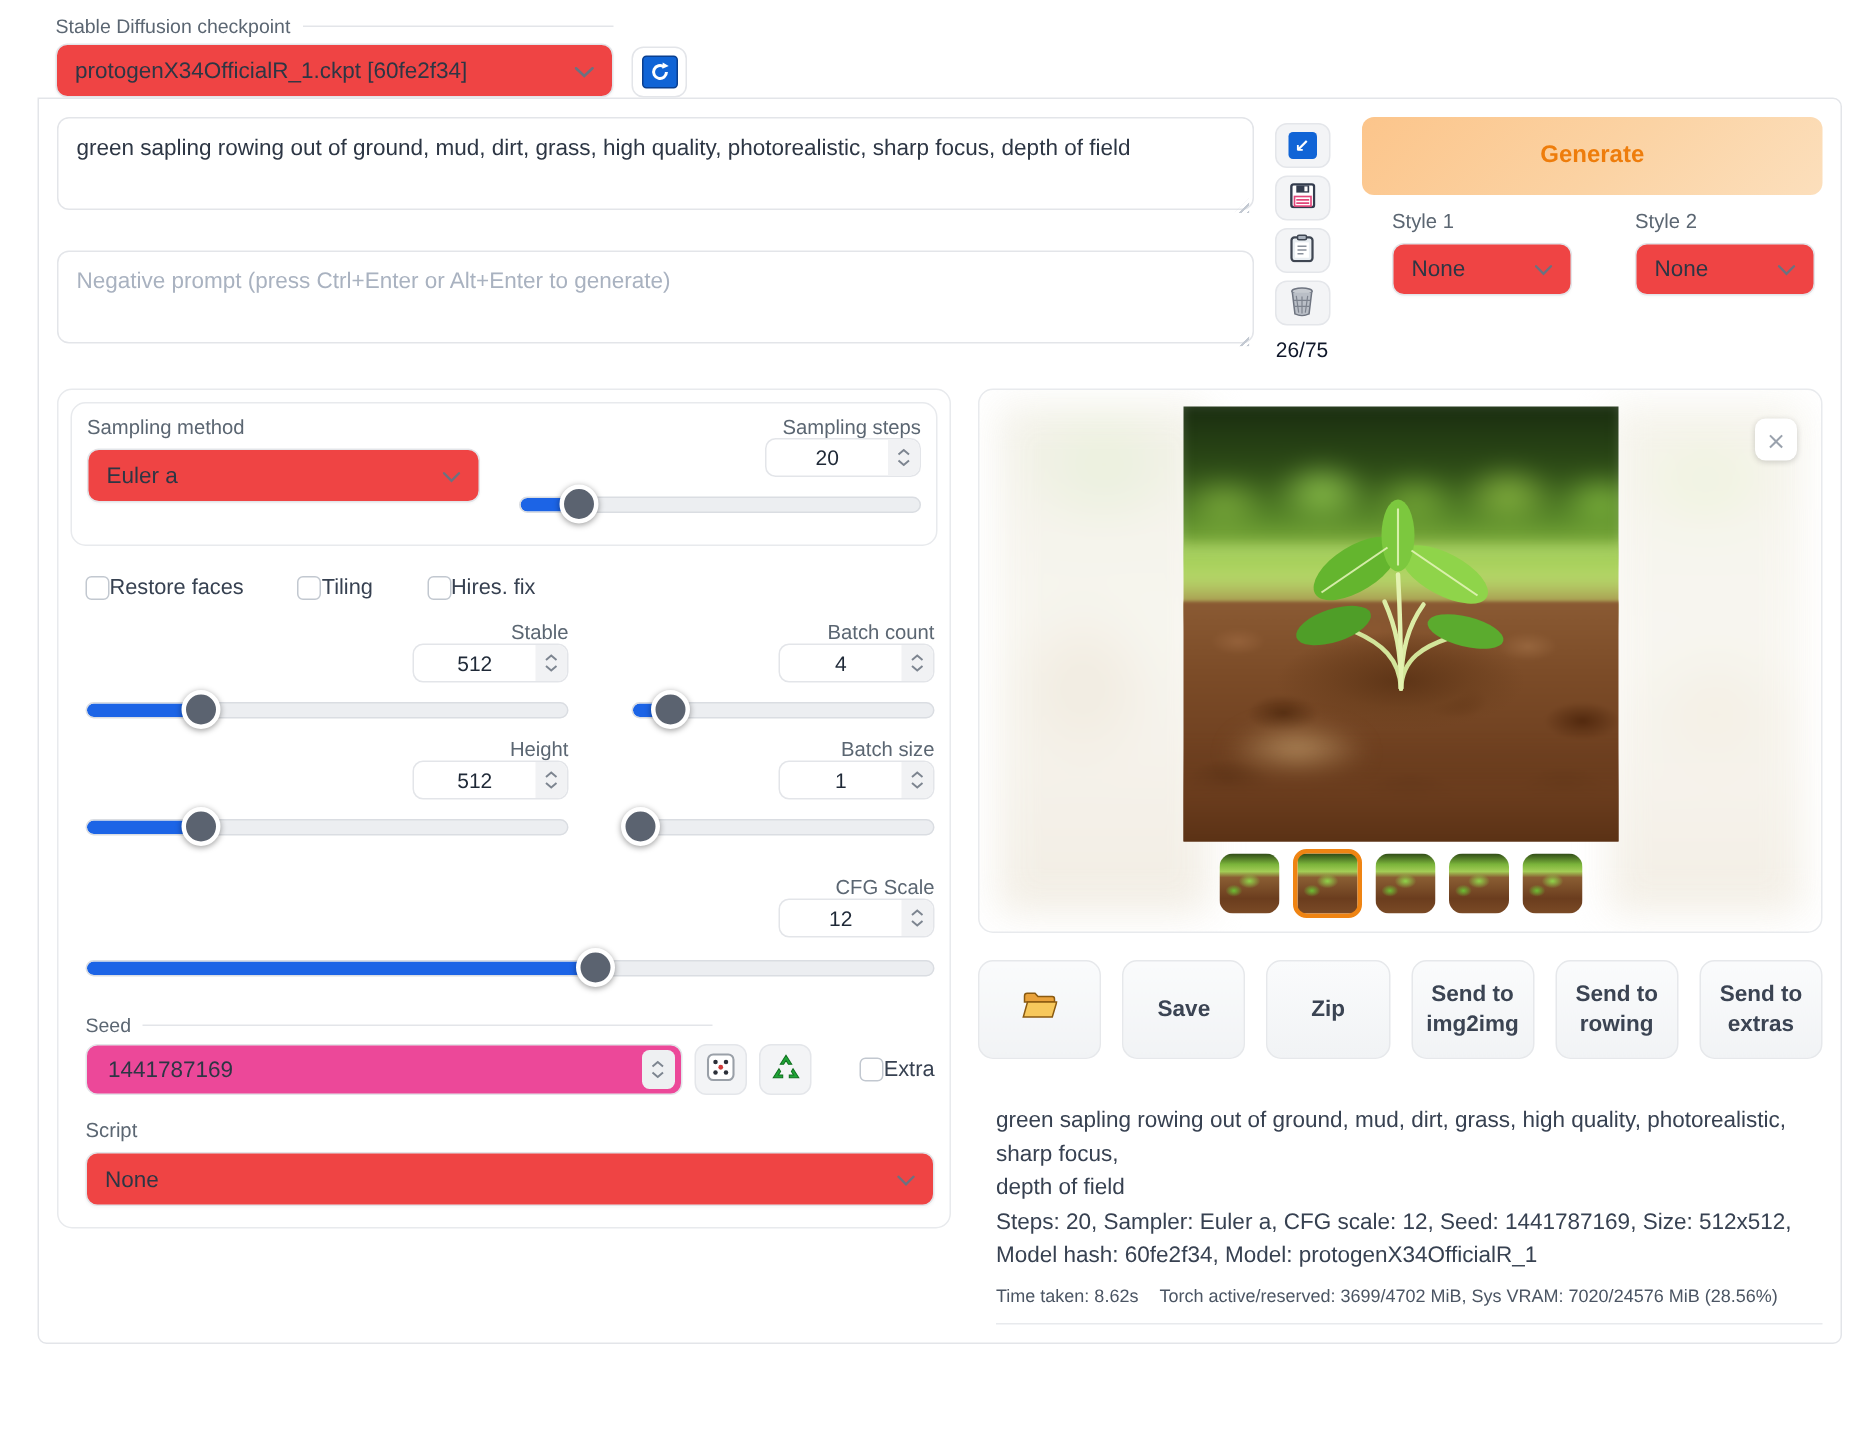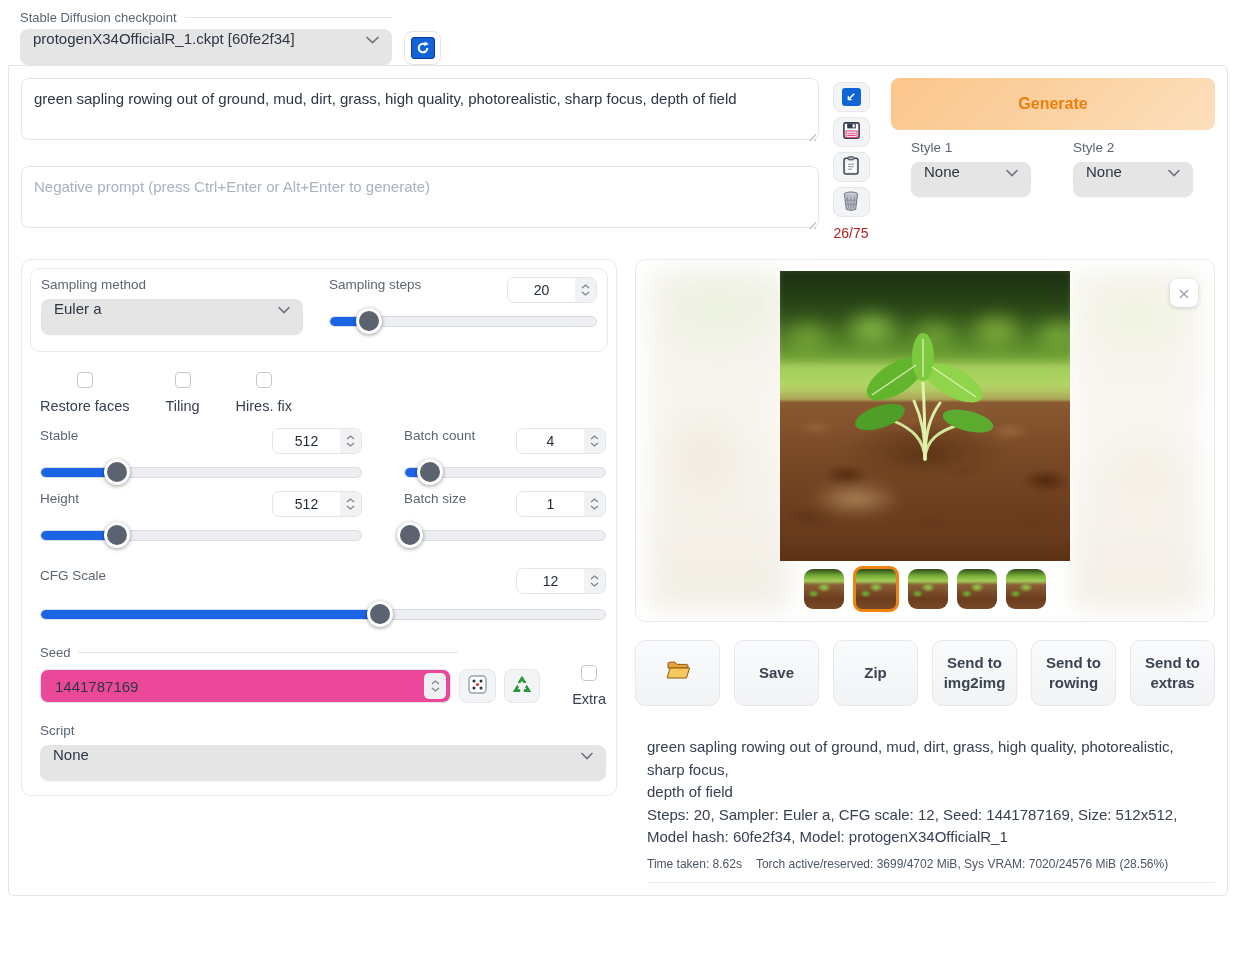--- a/index.html
+++ b/index.html
@@ -1,25 +1,25 @@
 <!DOCTYPE html>
 <html><head>
 <meta charset="utf-8">
 <style>
   html,body{margin:0;padding:0;background:#fff;}
   body{width:1236px;height:966px;overflow:hidden;font-family:"Liberation Sans",sans-serif;color:#374151;}
-  .app{padding:8px 8px 0 8px;}
+  .app{padding:8px 8px 0 25px;}
 
   
   .header{display:flex;align-items:flex-end;gap:12px;margin:2px 12px 0 12px;}
   .field-label{font-size:13px;color:#5b6672;display:flex;align-items:center;gap:8px;}
   .field-label::after{content:"";flex:1;border-top:1px solid #e3e5e9;}
   .plain-label{font-size:13.5px;color:#5b6672;}
   .checkpoint-field{width:372px;}
-  .select{display:flex;align-items:flex-start;justify-content:space-between;border:1px solid #e3e5e9;border-radius:8px;height:34px;padding:0 12px;background:#e5e5e5;font-size:15px;color:#2d3644;box-shadow:0 1px 2px rgba(0,0,0,.03);cursor:pointer;}
+  .select{display:flex;align-items:center;justify-content:space-between;border:1px solid #e3e5e9;border-radius:8px;height:34px;padding:0 12px;background:#ef4444;font-size:15px;color:#2d3644;box-shadow:0 1px 2px rgba(0,0,0,.03);cursor:pointer;}
   .checkpoint-select{margin-top:4px;}
   .refresh-btn{width:37px;height:34px;border:1px solid #e3e5e9;border-radius:8px;background:#fff;display:grid;place-items:center;cursor:pointer;padding:0;}
   .refresh-sq{width:22px;height:20px;background:#1064d6;border:1px solid #0a3f8f;border-radius:3px;display:grid;place-items:center;}
 
   
   .tabs{display:flex;margin-top:20px;position:relative;z-index:2;}
   .tab{padding:9px 17px;font-size:15px;color:#959daa;cursor:pointer;white-space:nowrap;}
   .tab.active{color:#101722;font-weight:700;background:#fff;border:1px solid #e3e5e9;border-bottom:1px solid #fff;border-radius:10px 10px 0 0;margin-bottom:-1px;}
 
   
@@ -28,46 +28,46 @@
   .top-row{display:flex;gap:10px;}
   .prompt-col{width:798px;display:flex;flex-direction:column;gap:22px;}
   .ta-wrap{position:relative;}
   textarea{width:100%;height:62px;box-sizing:border-box;border:1px solid #e3e5e9;border-radius:8px;padding:9px 12px;font-family:"Liberation Sans",sans-serif;font-size:15px;color:#2d3644;resize:none;outline:none;line-height:1.4;}
   textarea::placeholder{color:#a9b2c0;}
   .resize-handle{position:absolute;right:3px;bottom:3px;width:10px;height:10px;background:repeating-linear-gradient(135deg,transparent 0 2px,#c3c9d2 2px 3.5px);clip-path:polygon(100% 0,100% 100%,0 100%);}
 
   .tools-col{width:44px;display:flex;flex-direction:column;align-items:center;gap:5px;padding-top:4px;}
   .tool-btn{width:37px;height:30px;border:1px solid #e4e6ea;background:#f3f4f6;border-radius:8px;display:grid;place-items:center;cursor:pointer;padding:0;}
   .paste-sq{width:19px;height:18px;background:#1064d6;border-radius:3px;color:#fff;font-family:"DejaVu Sans",sans-serif;font-size:12px;font-weight:bold;display:grid;place-items:center;line-height:1;}
-  .token-counter{font-size:14px;color:#b91c1c;margin-top:3px;}
+  .token-counter{font-size:14px;color:#0f172a;margin-top:3px;}
 
   .gen-col{flex:1;padding-left:8px;}
   .generate-btn{width:100%;height:52px;border:none;border-radius:8px;background:linear-gradient(135deg,#fcc58b 0%,#fbd3a4 55%,#fcdfbc 100%);color:#ee7d0c;font-weight:700;font-size:16px;font-family:"Liberation Sans",sans-serif;cursor:pointer;}
   .styles-row{display:flex;gap:42px;margin-top:10px;padding-left:20px;}
   .style-field{width:120px;}
   .style-field .select{margin-top:7px;height:33px;}
 
   
   .main-row{display:flex;gap:18px;margin-top:18px;align-items:flex-start;}
   .settings-panel{width:596px;box-sizing:border-box;border:1px solid #e8eaed;border-radius:10px;padding:8px 8px 14px 8px;background:#fff;}
   .sampling-box{border:1px solid #e8eaed;border-radius:10px;padding:8px 10px 16px 10px;display:flex;gap:26px;}
   .sampling-method{width:262px;}
   .sampling-method .select{margin-top:7px;}
   .sampling-steps{flex:1;}
-  .head-row{display:flex;justify-content:space-between;align-items:flex-start;min-height:26px;}
-  .num-input{display:flex;width:90px;height:26px;border:1px solid #e3e5e9;border-radius:7px;overflow:hidden;background:#fff;box-sizing:border-box;}
+  .head-row{display:flex;justify-content:space-between;align-items:flex-end;min-height:26px;flex-direction:column;}
+  .num-input{display:flex;width:104px;height:26px;border:1px solid #e3e5e9;border-radius:7px;overflow:hidden;background:#fff;box-sizing:border-box;}
   .num-input input{flex:1;border:none;outline:none;text-align:center;font-size:14px;color:#1f2937;font-family:"Liberation Sans",sans-serif;width:60px;background:transparent;}
   .spin{width:21px;background:#f1f2f4;display:flex;flex-direction:column;align-items:center;justify-content:center;gap:2px;color:#7d8590;}
   .slider{position:relative;height:22px;display:flex;align-items:center;margin-top:7px;cursor:pointer;}
   .slider .track{width:100%;height:11px;background:#eceef1;border:1px solid #dadde2;border-radius:7px;overflow:hidden;box-sizing:border-box;}
   .slider .fill{height:100%;background:#1c64e6;border-radius:7px;}
   .slider .handle{position:absolute;top:50%;width:20px;height:20px;border-radius:50%;background:#5b6370;border:3px solid #fff;box-shadow:0 1px 4px rgba(0,0,0,.4);transform:translate(-50%,-50%);}
 
   .checkbox-row{display:flex;gap:36px;margin:20px 0 0 10px;}
-  .checkbox{display:flex;align-items:center;gap:10px;font-size:14.5px;color:#374151;cursor:pointer;flex-direction:column;}
+  .checkbox{display:flex;align-items:center;font-size:14.5px;color:#374151;cursor:pointer;}
   .cb-box{width:16px;height:16px;border:1.5px solid #c2c8d0;border-radius:4px;background:#fff;box-sizing:border-box;}
 
   .dims-grid{display:grid;grid-template-columns:322px 1fr;column-gap:42px;margin:14px 2px 0 10px;}
   .dim-field{margin-bottom:8px;}
   .cfg-block{margin:14px 2px 0 10px;}
   .cfg-block .slider{margin-top:9px;}
 
   .seed-block{margin:20px 2px 0 10px;}
   .seed-label-row{width:418px;}
   .seed-row{display:flex;align-items:center;gap:8px;margin-top:5px;}

